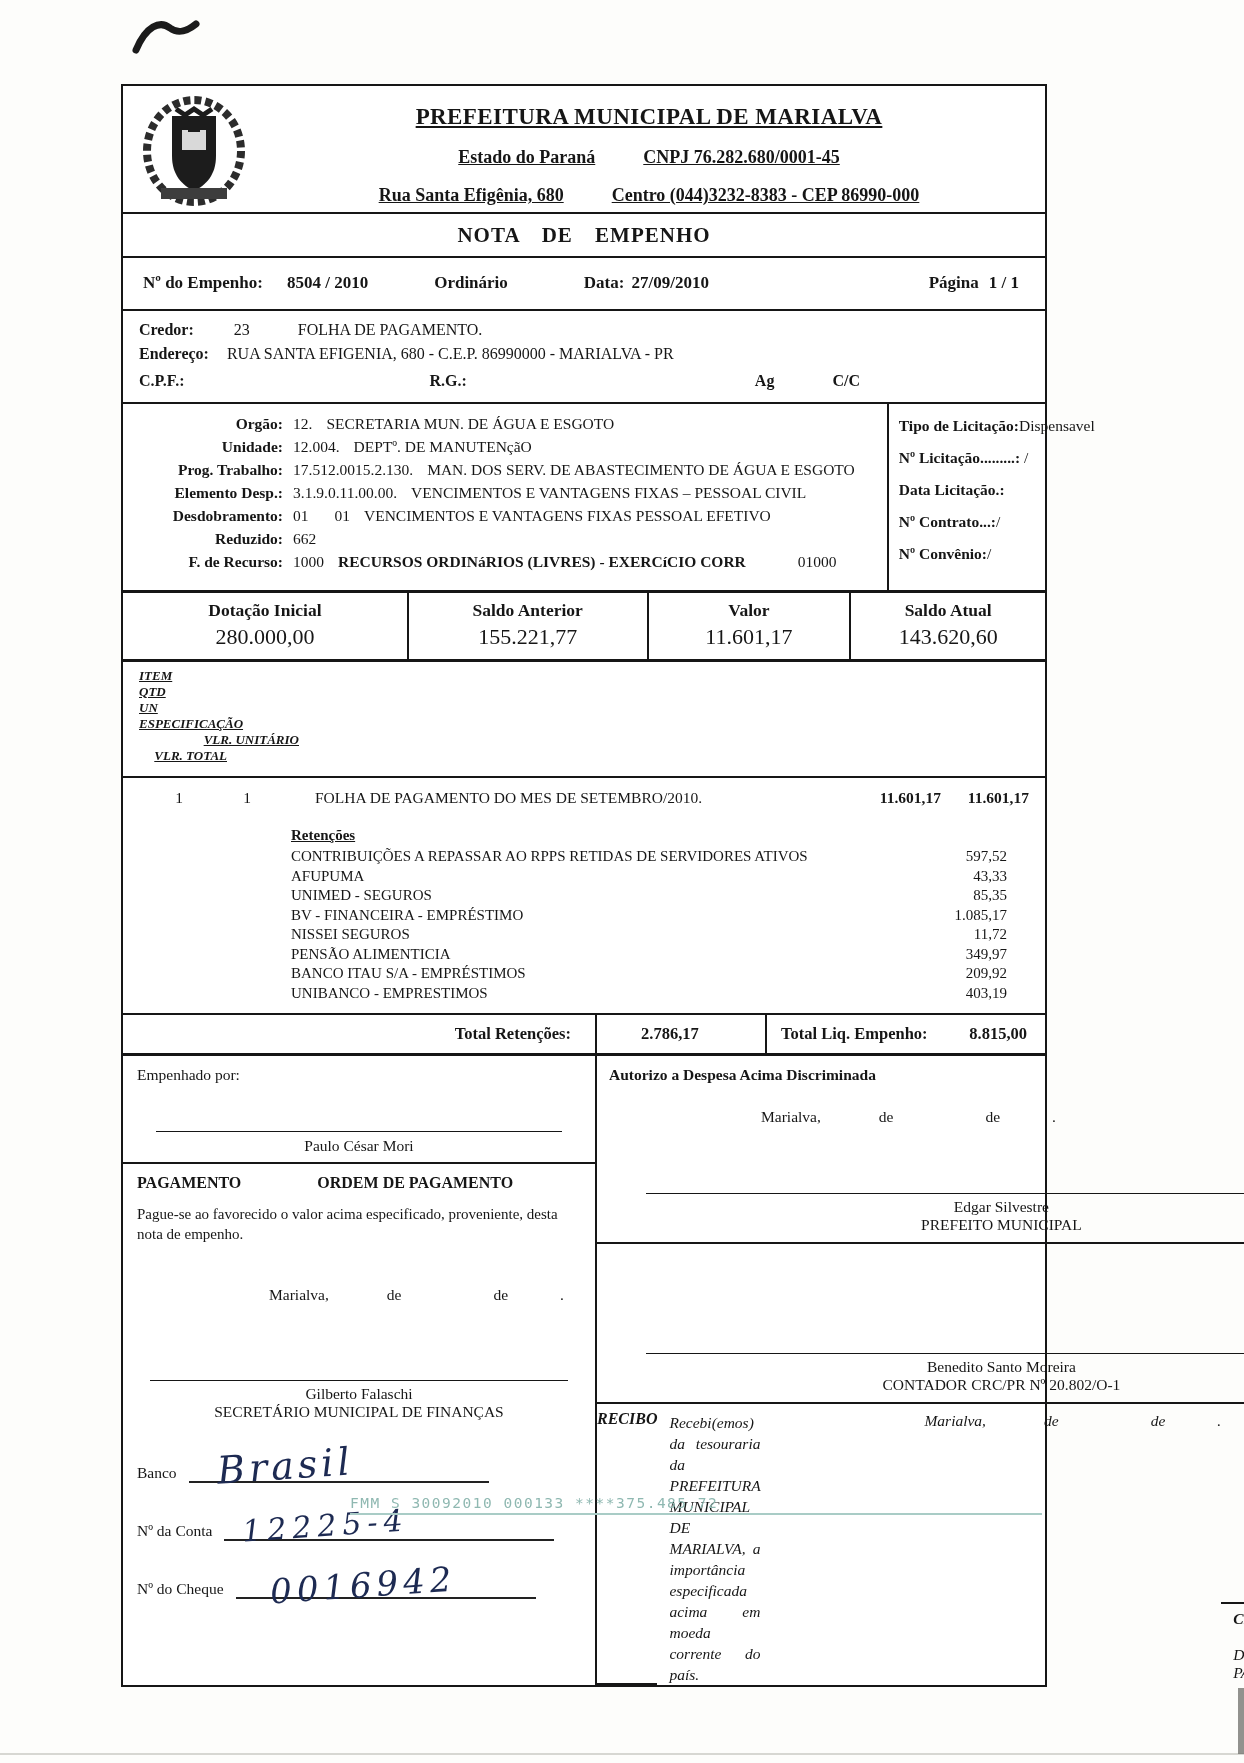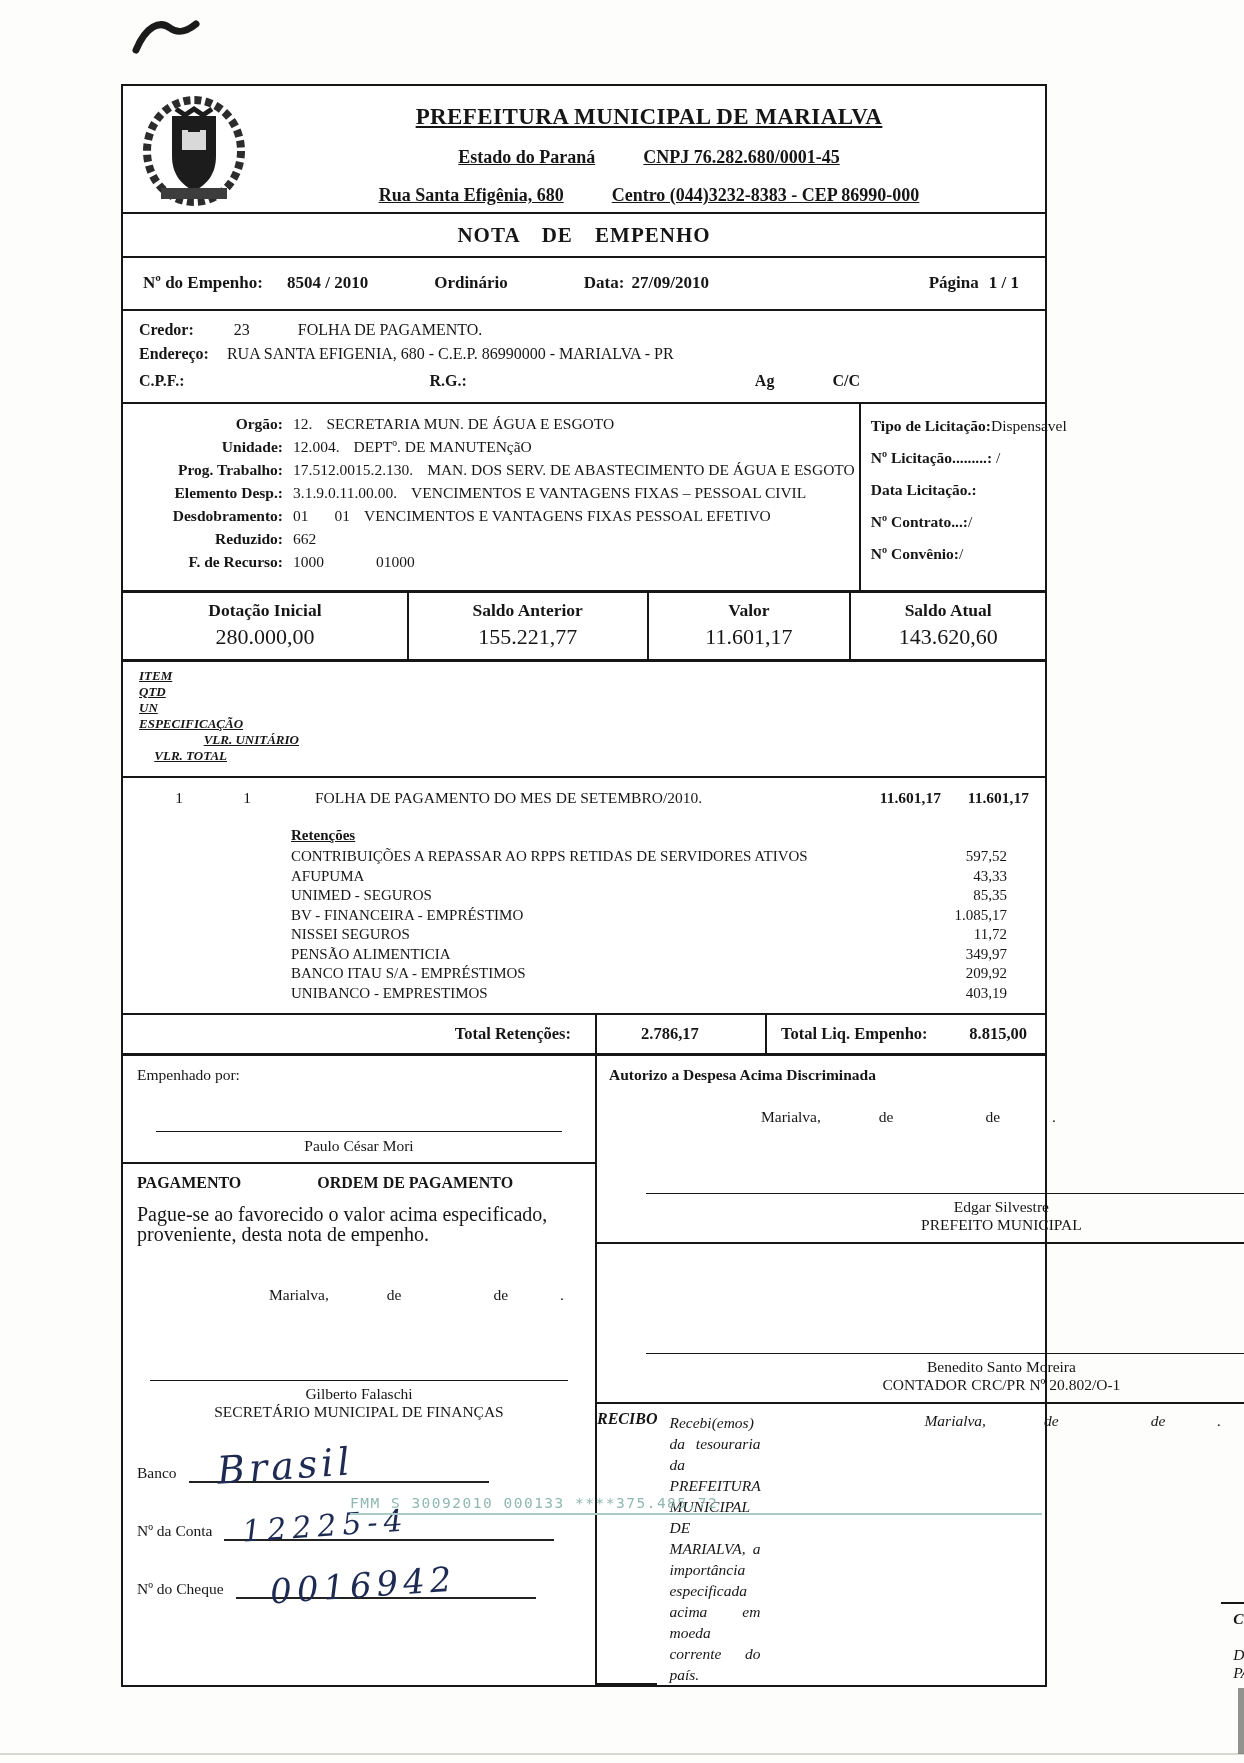--- a/index.html
+++ b/index.html
@@ -35,21 +35,21 @@
   .credor .row { margin-bottom:6px; }
   .label { font-weight:bold; }
   .c-code { margin-left:36px; }
   .c-nome { margin-left:44px; }
   .c-end { margin-left:14px; }
   .row3 { display:flex; margin-top:9px; }
   .row3 .rg { margin-left:245px; }
   .row3 .ag { margin-left:288px; }
   .row3 .cc { margin-left:58px; }
   
-  .orc { display:flex; border-bottom:3px solid #161616; }
+  .orc { display:flex; border-bottom:3px solid #161616;gap:28px; }
   .orc-left { flex:1; padding:8px 4px 10px 0; }
   .orc-line { display:flex; line-height:23px; font-size:15.5px; white-space:nowrap; }
   .orc-label { width:160px; text-align:right; font-weight:bold; flex:none; }
   .orc-code { margin-left:10px;text-align:center; }
   .orc-code2 { margin-left:26px; }
   .orc-desc { margin-left:14px; }
   .orc-desc.b { font-weight:bold; }
   .orc-code3 { margin-left:52px; }
   .lic { width:240px; flex:none; border-left:2px solid #161616; padding:13px 10px; font-size:15.5px; box-sizing:border-box; }
   .lic .l { margin-bottom:14px; white-space:nowrap; }
@@ -82,21 +82,21 @@
   
   .bottom { display:flex; min-height:534px; align-items:stretch; }
   .b-left { width:474px; flex:none; border-right:2px solid #161616; display:flex; flex-direction:column; box-sizing:border-box; }
   .b-right { flex:1; display:flex; flex-direction:column; }
   .empenhado { height:108px; flex:none; border-bottom:2px solid #161616; position:relative; padding:10px 14px; font-size:15.5px; box-sizing:border-box; }
   .sig-line-abs { position:absolute; left:7%; right:7%; bottom:30px; border-top:1.5px solid #161616; }
   .sig-name-abs { position:absolute; left:0; right:0; bottom:7px; text-align:center; font-size:15.5px; }
   .pagamento { flex:1; padding:10px 14px 12px; font-size:15.5px; position:relative; box-sizing:border-box; }
   .pag-head { display:flex; font-weight:bold; font-size:16px; }
   .pag-head .ordem { margin-left:76px; }
-  .pag-text { margin-top:12px; font-size:20px; line-height:20px; max-width:434px; }
+  .pag-text { margin-top:12px; font-size:15px; line-height:20px; max-width:434px; }
   .date-line { margin-top:42px; padding-left:132px; display:flex; font-size:15.5px; }
   .date-line .de1 { margin-left:58px; }
   .date-line .de2 { margin-left:92px; }
   .date-line .dot { margin-left:52px; }
   .sig-block { margin-top:76px; text-align:center; }
   .sig-block .line { border-top:1.5px solid #161616; width:94%; margin:0 auto 4px; }
   .sig-block .name, .sig-block .cargo { font-size:15.5px; }
   .fields { margin-top:26px; }
   .field { margin-bottom:22px; display:flex; align-items:flex-end; height:36px; }
   .f-label { font-size:15.5px; padding-bottom:1px; }
@@ -218,20 +218,21 @@
         <span class="orc-code2">01</span>
         <span class="orc-desc">VENCIMENTOS E VANTAGENS FIXAS PESSOAL EFETIVO</span>
       </div>
       <div class="orc-line">
         <span class="orc-label">Reduzido:</span>
         <span class="orc-code">662</span>
       </div>
       <div class="orc-line">
         <span class="orc-label">F. de Recurso:</span>
         <span class="orc-code">1000</span>
+        <span class="orc-desc b">RECURSOS ORDINáRIOS (LIVRES) - EXERCíCIO CORR</span>
         <span class="orc-code3">01000</span>
       </div>
     </div>
     <div class="lic">
       <div class="l">
         <span class="label">Tipo de Licitação:</span><span>Dispensavel</span>
       </div>
       <div class="l">
         <span class="label">Nº Licitação.........:</span> <span>/</span>
       </div>

